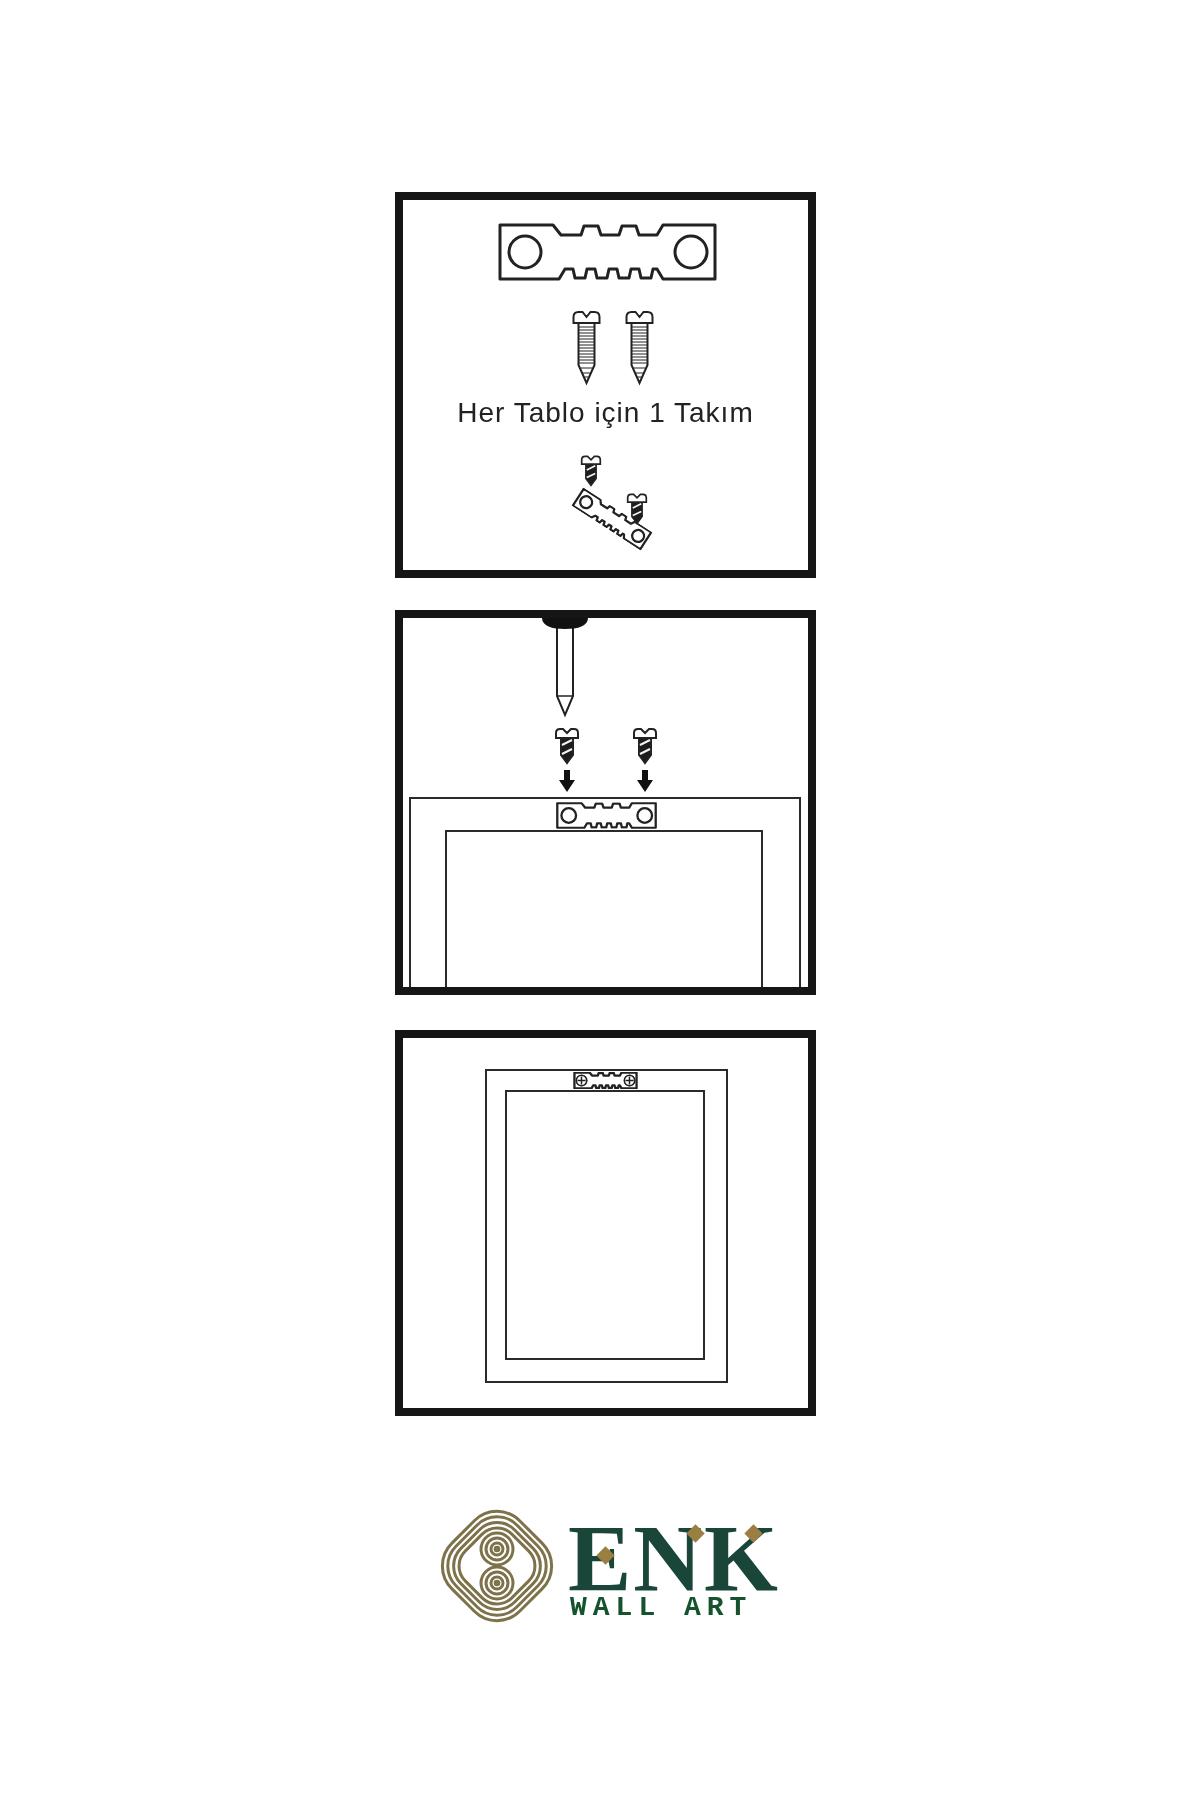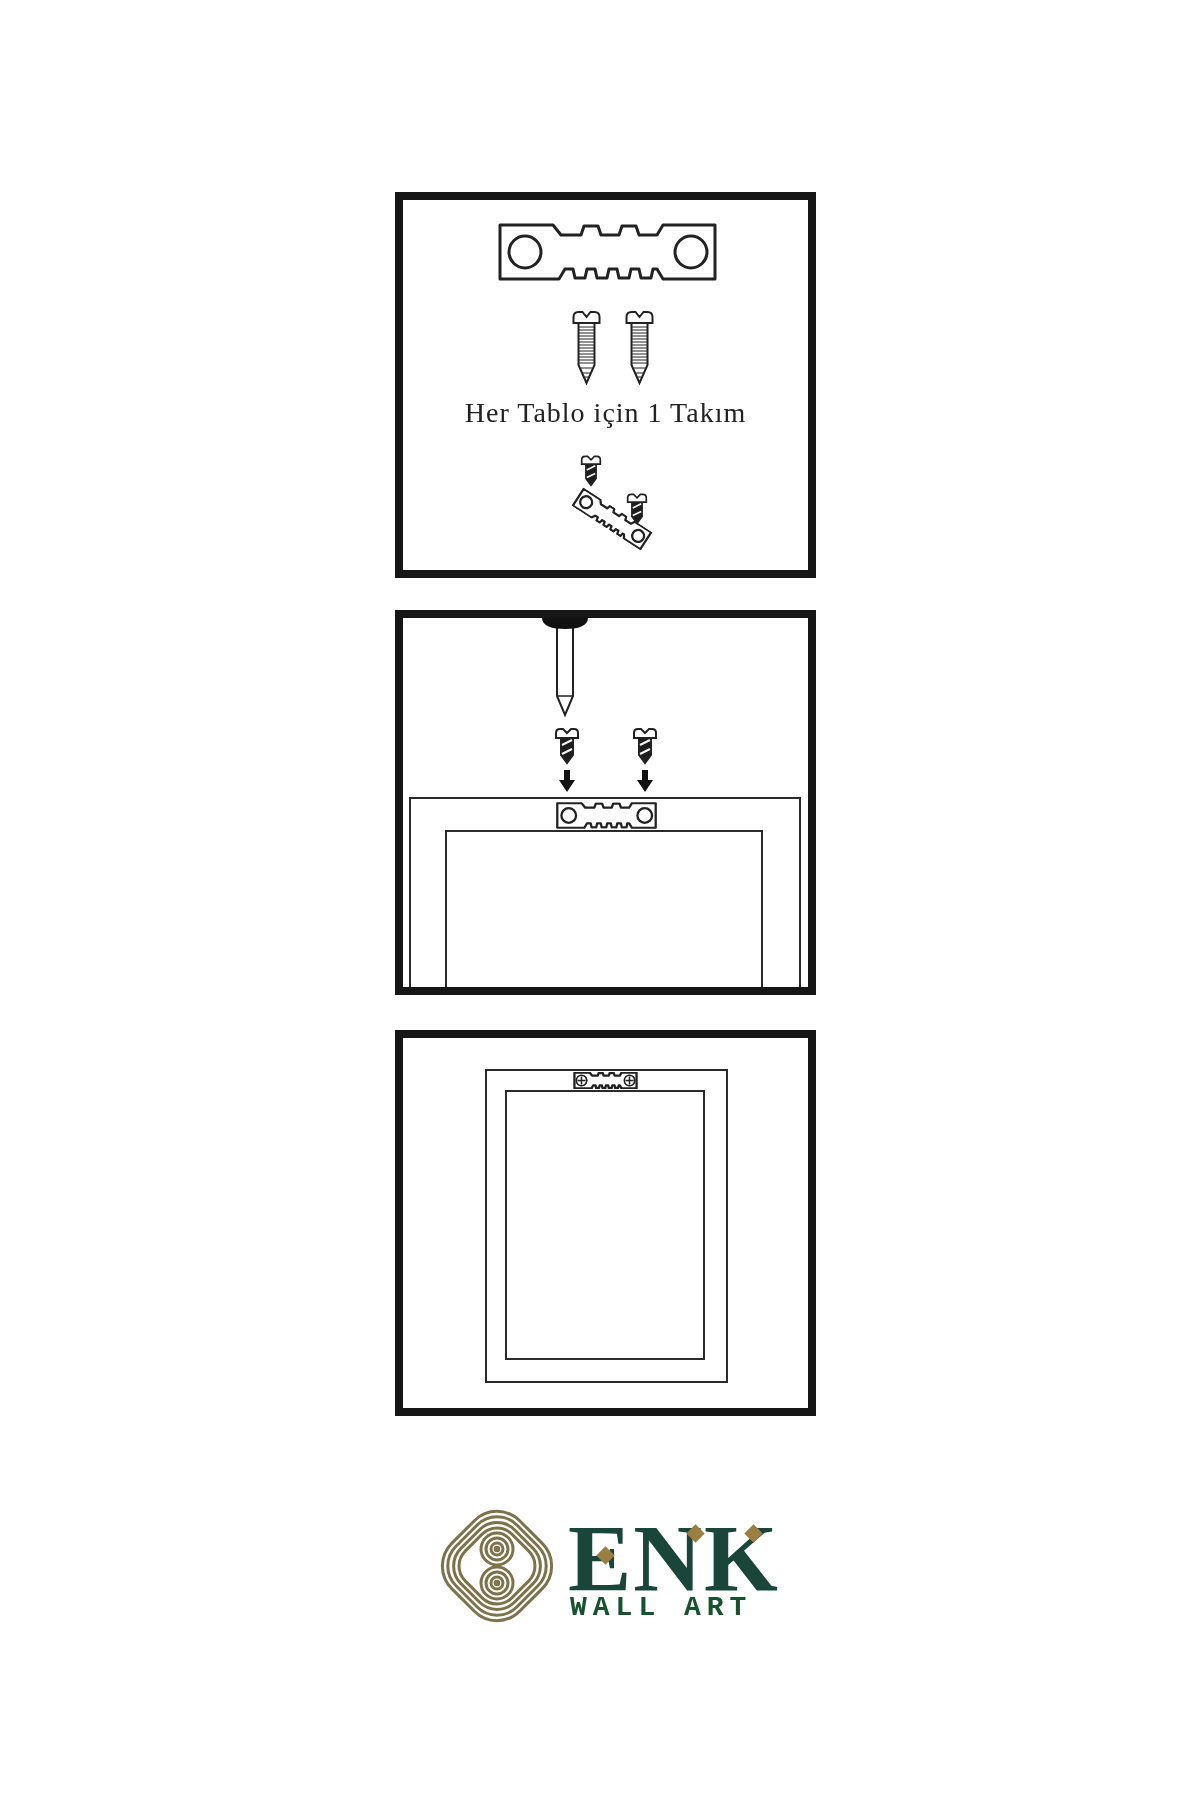--- a/index.html
+++ b/index.html
@@ -5,21 +5,21 @@
   html,body{margin:0;padding:0;background:#fff;}
   #page{position:relative;width:1200px;height:1800px;background:#ffffff;overflow:hidden;
         font-family:"Liberation Serif",serif;}
   .abs{position:absolute;}
   
   .panel{position:absolute;left:395px;width:421px;border:8px solid #161616;background:#fff;box-sizing:border-box;}
   #panel1{top:192px;height:386px;}
   #panel2{top:610px;height:385px;}
   #panel3{top:1030px;height:386px;}
   .caption{position:absolute;left:0;right:0;top:197px;text-align:center;
-           font-family:Liberation Serif, serif;font-size:28px;font-weight:400;
+           font-family:Liberation Sans, sans-serif;font-size:28px;font-weight:400;
            letter-spacing:1px;color:#222;}
   
   .frame-rect{position:absolute;background:#fff;box-sizing:border-box;border:2px solid #2a2a2a;}
   .cut-bottom{border-bottom:none;}
   .rot33{transform:rotate(33deg);transform-origin:50% 50%;}
   
   .brand{position:absolute;left:568px;top:1512px;line-height:1;
          font-family:"Liberation Serif",serif;font-weight:700;font-size:95px;
          letter-spacing:2px;color:#1a463a;}
   .tagline{position:absolute;left:570px;top:1594px;line-height:1;

